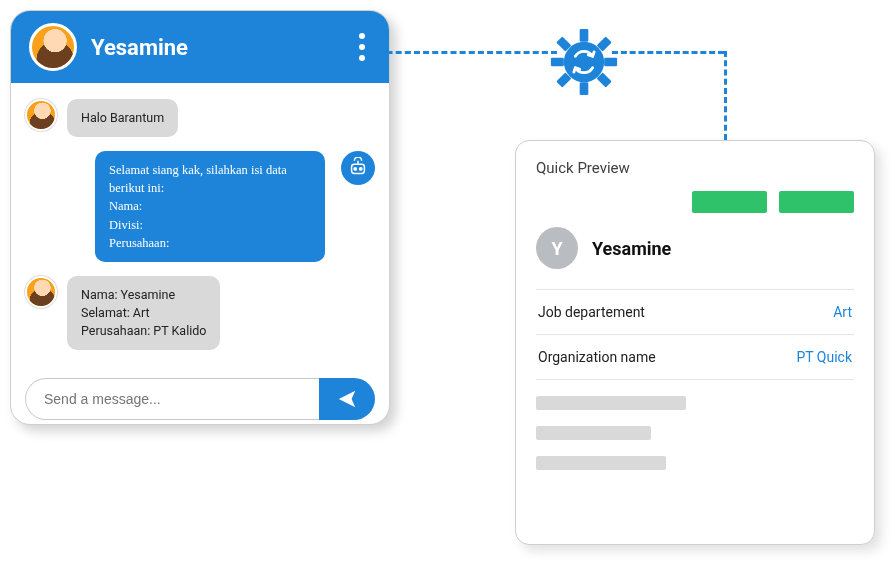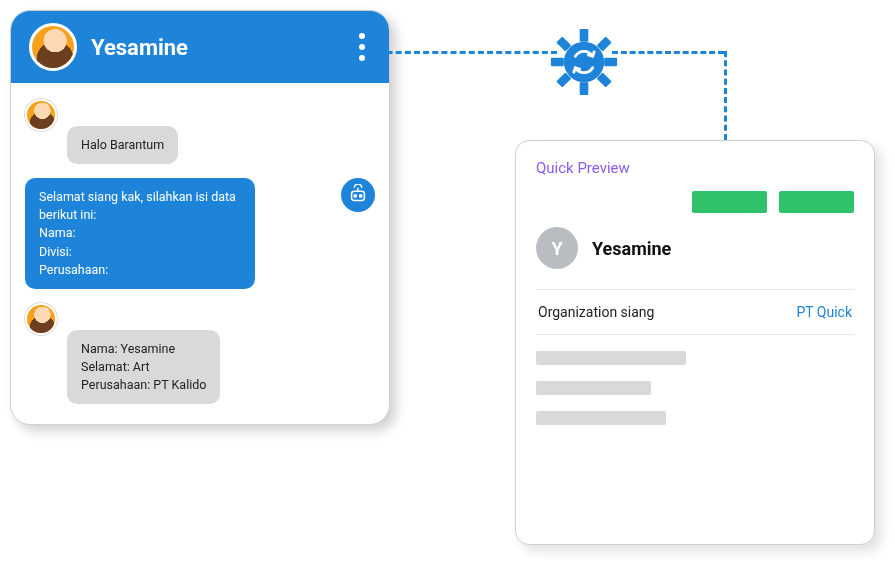--- a/index.html
+++ b/index.html
@@ -36,33 +36,33 @@
   content:""; position:absolute; inset:0;
   background: radial-gradient(circle at 55% 35%, #ffd9b3 32%, transparent 33%), radial-gradient(circle at 55% 80%, #6b3f1f 45%, transparent 46%);
 }
 .chat-title { color:#fff; font-weight:700; font-size:22px; flex:1; }
 .more-dots { display:flex; flex-direction:column; gap:5px; cursor:pointer; padding:6px;}
 .more-dots span{ width:6px; height:6px; background:#fff; border-radius:50%; display:block;}
 
 .chat-body { padding: 16px 14px 10px; position:relative; }
 .row { display:flex; align-items:flex-start; gap:10px; margin-bottom:14px;}
 .row.left { justify-content:flex-start;}
-.row.right { justify-content:space-between;}
+.row.right { justify-content:flex-end;font-family:Liberation Serif, serif;}
 .avatar-sm{
   width:32px; height:32px; border-radius:50%; flex:none;
   background:#f9a11b; border:2px solid #fff; box-shadow:0 0 0 1px #ddd;
   position:relative; overflow:hidden;
 }
 .avatar-sm::after{ content:""; position:absolute; inset:0;
   background: radial-gradient(circle at 55% 35%, #ffd9b3 34%, transparent 35%), radial-gradient(circle at 55% 82%, #6b3f1f 46%, transparent 47%);
 }
 .bubble {
   padding: 10px 14px; border-radius: 10px; font-size: 12.5px; line-height:1.45; max-width: 230px;
 }
-.bubble-grey{ background:#d9d9d9; color:#222;margin-top:27px; }
+.bubble-grey{ background:#d9d9d9; color:#222; }
 .bubble-blue{ background:#1d84da; color:#fff; }
 .multiline{ white-space:pre-line; }
 .bot-avatar{
   width:34px; height:34px; border-radius:50%; background:#1d84da;
   display:flex; align-items:center; justify-content:center; flex:none;
   margin-left:6px;
 }
 .bot-avatar svg{ width:22px; height:22px; }
 
 .chat-input-row{
@@ -97,21 +97,21 @@
   border-left:3px dashed #1d84da;
 }
 
 
 .preview-card{
   position:absolute; left:515px; top:140px; width:360px; height:405px;
   background:#fff; border:1px solid #cfcfcf; border-radius:14px;
   box-shadow: 6px 6px 12px rgba(0,0,0,0.12);
   padding:18px 20px;
 }
-.preview-title{ font-size:15px; color:#8b5cf6; margin-bottom:14px;}
+.preview-title{ font-size:15px; color:#404040; margin-bottom:14px;}
 .btn-row{ display:flex; gap:12px; justify-content:flex-end; margin-bottom:14px;}
 .stub-btn{ width:75px; height:22px; background:#30c26b; border-radius:2px;}
 .person-row{ display:flex; align-items:center; gap:14px; margin-bottom:20px;}
 .circle-initial{
   width:42px; height:42px; border-radius:50%; background:#b9bcc0; color:#fff;
   display:flex; align-items:center; justify-content:center; font-weight:700; font-size:18px;
 }
 .person-name{ font-weight:700; font-size:18px; color:#111;}
 .divider{ border:none; border-top:1px solid #e5e5e5; margin:0;}
 .field-row{ display:flex; justify-content:space-between; padding:14px 2px; font-size:14px; border-bottom:1px solid #e5e5e5;}
@@ -152,20 +152,28 @@
           <path d="M8 4 a4 4 0 0 1 8 0"></path>
         </svg>
       </div>
     </div>
     <div class="row left">
       <div class="avatar-sm"></div>
       <div class="bubble bubble-grey multiline">Nama: Yesamine
 Selamat: Art
 Perusahaan: PT Kalido</div>
     </div>
+  </div>
+  <div class="chat-input-row">
+    <input class="chat-input" placeholder="Send a message..." style="">
+    <button class="send-btn">
+      <svg viewBox="0 0 24 24">
+          <path d="M3 12 L21 3 L17 12 L21 21 Z" fill="#fff"></path>
+        </svg>
+    </button>
   </div>
 </div>
 
 <div class="dash-h"></div>
 <div class="gear">
   <svg viewBox="0 0 100 100">
     <g fill="#1d84da">
       <circle cx="50" cy="50" r="28"></circle>
       <rect x="44" y="4" width="12" height="18" rx="2"></rect>
       <rect x="44" y="78" width="12" height="18" rx="2"></rect>
@@ -192,19 +200,23 @@
   <div class="btn-row">
     <div class="stub-btn"></div>
     <div class="stub-btn"></div>
   </div>
   <div class="person-row">
     <div class="circle-initial">Y</div>
     <div class="person-name">Yesamine</div>
   </div>
   <hr class="divider">
   <div class="field-row">
-    <span class="field-label">Organization siang</span>
+    <span class="field-label">Job departement</span>
+    <span class="field-value">Art</span>
+  </div>
+  <div class="field-row">
+    <span class="field-label">Organization name</span>
     <span class="field-value">PT Quick</span>
   </div>
   <div class="skel w1"></div>
   <div class="skel w2"></div>
   <div class="skel w3"></div>
 </div>
 
 </body></html>

